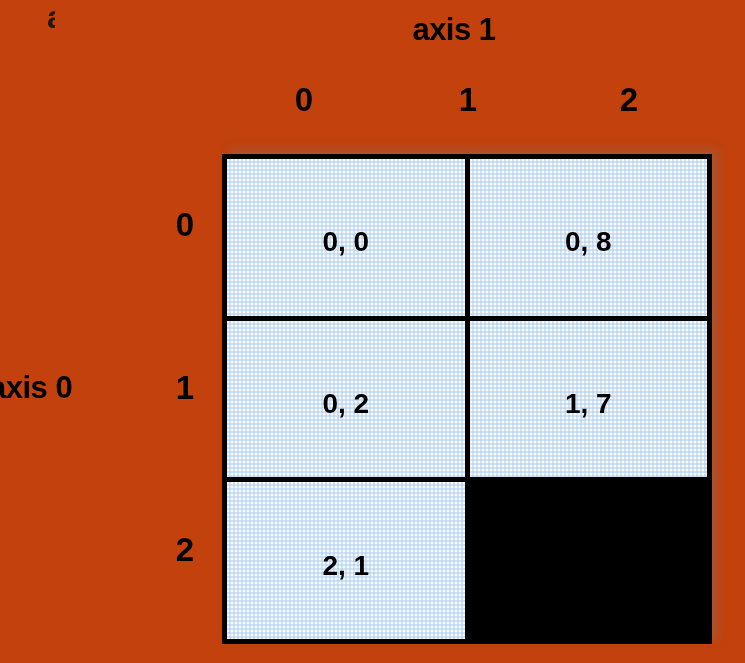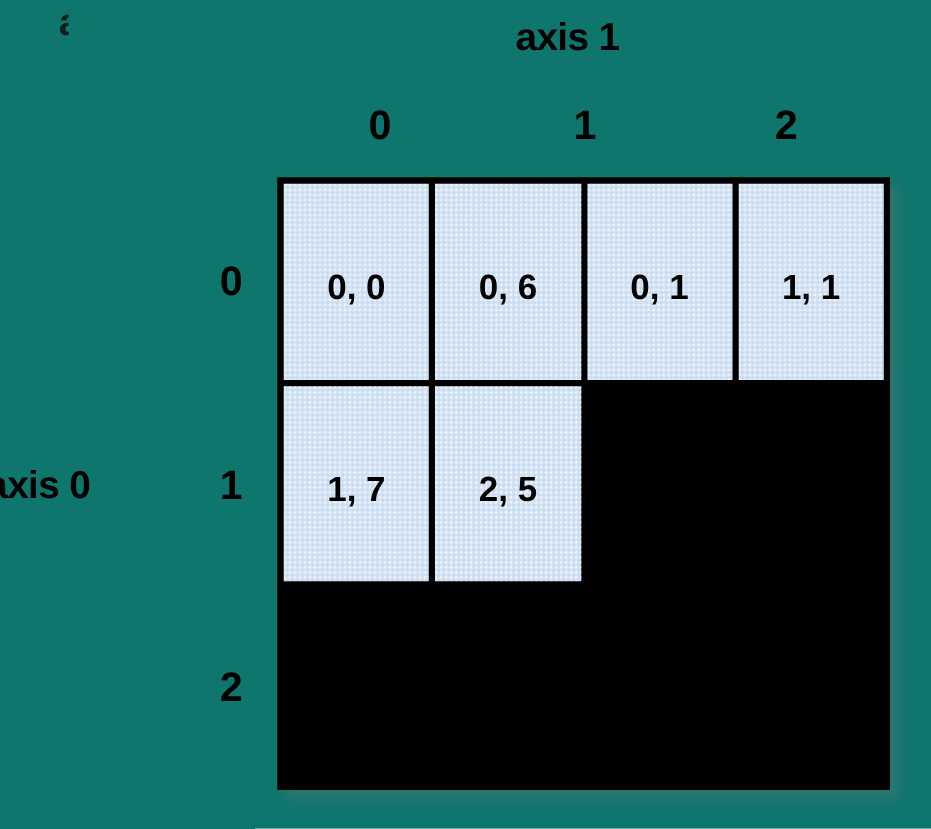--- a/index.html
+++ b/index.html
@@ -12,21 +12,21 @@
     height: 663px;
     position: relative;
     overflow: hidden;
     font-family: "Liberation Sans", "DejaVu Sans", sans-serif;
     color: #000000;
   }
 
   #figure {
     position: absolute;
     inset: 0;
-    background: #0f766e;
+    background: #c2410c;
     padding-left: 47px;
   }
 
   
   .axis-title {
     position: absolute;
     font-weight: bold;
     font-size: 31px;
     letter-spacing: -0.5px;
     color: #000;
@@ -99,28 +99,28 @@
     left: 7px;
     top: 7px;
     width: 490px;
     height: 490px;
     background: rgba(120,120,120,0.30);
     filter: blur(5px);
   }
   #grid {
     position: absolute;
     left: 0;
-    top: 0;
+    top: 12px;
     width: 490px;
     height: 490px;
     box-sizing: border-box;
     border: 5px solid #000000;
     background: #000000;
     display: grid;
-    grid-template-columns: 1fr 1fr 1fr 1fr;
+    grid-template-columns: 1fr 1fr;
     grid-template-rows: 1fr 1fr 1fr;
     gap: 5px;
   }
   .cell {
     position: relative;
     background-color: #d3e3f3;
     
     background-image:
       radial-gradient(circle at 1px 1px, rgba(255,255,255,0.85) 0.7px, transparent 0.9px),
       radial-gradient(circle at 3px 3px, rgba(172,205,238,0.55) 0.7px, transparent 0.9px);
@@ -159,33 +159,30 @@
   <div class="row-header r2">2</div>
 
   <div id="grid-wrap">
     <div id="grid-shadow"></div>
     <div id="grid">
 
       <div class="cell">
         <span class="cell-label">0, 0</span>
       </div>
       <div class="cell">
-        <span class="cell-label">0, 6</span>
+        <span class="cell-label">0, 8</span>
       </div>
       <div class="cell">
-        <span class="cell-label">0, 1</span>
+        <span class="cell-label">0, 2</span>
       </div>
 
-      <div class="cell">
-        <span class="cell-label">1, 1</span>
-      </div>
       <div class="cell">
         <span class="cell-label">1, 7</span>
       </div>
 
       <div class="cell">
-        <span class="cell-label">2, 5</span>
+        <span class="cell-label">2, 1</span>
       </div>
 
     </div>
   </div>
 
 </div>
 
 </body></html>

